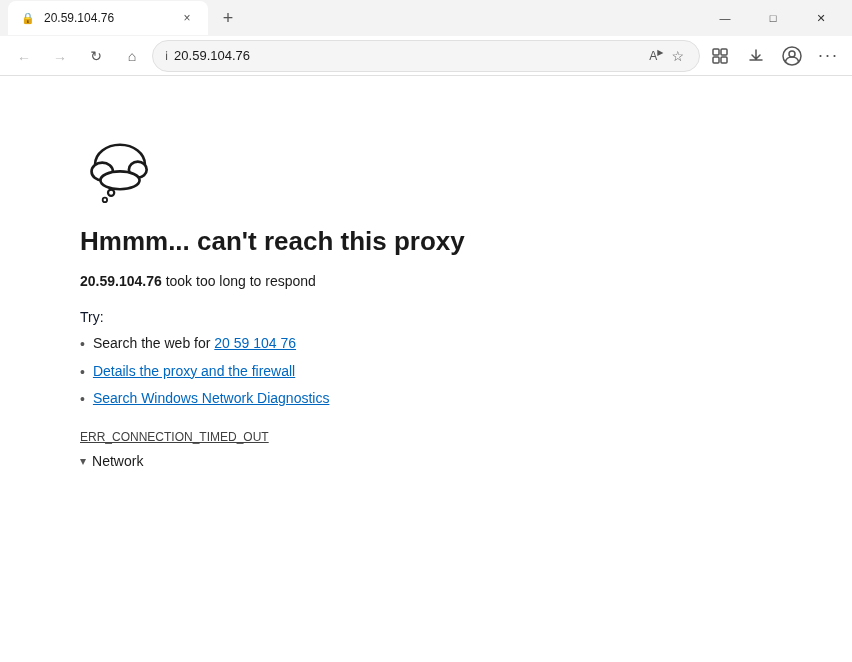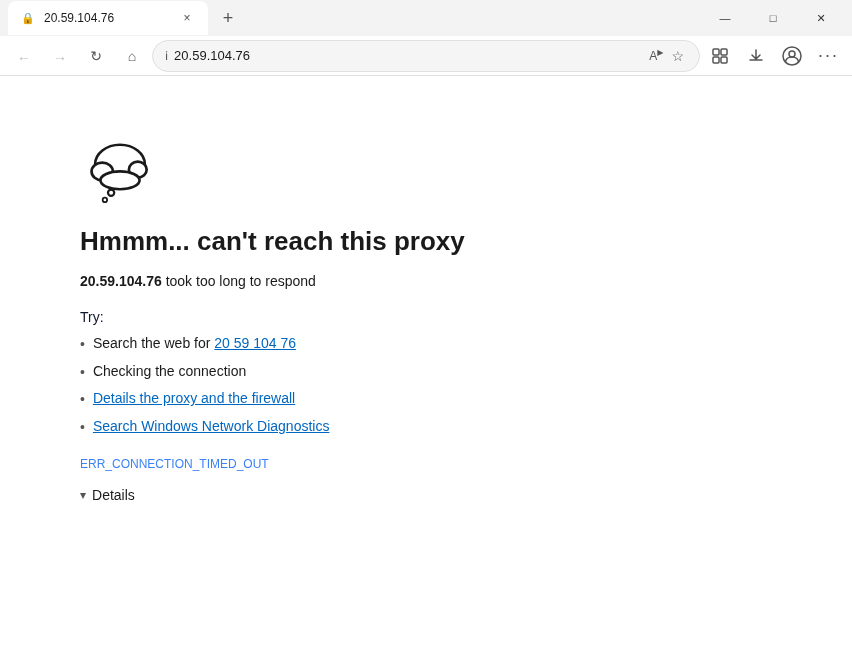--- a/index.html
+++ b/index.html
@@ -225,22 +225,23 @@
     }
 
     .try-list a {
       color: #0067c0;
       text-decoration: underline;
       cursor: pointer;
     }
 
     .error-code {
       font-size: 12px;
-      color: #3b82f6;
-      margin-bottom: 16px;
+      color: #404040;
+      margin-bottom: 9px;
+      text-decoration: underline;
     }
 
     .details-btn {
       display: flex;
       align-items: center;
       gap: 6px;
       font-size: 14px;
       color: #1a1a1a;
       cursor: pointer;
       background: none;
@@ -329,30 +330,27 @@
     <strong>20.59.104.76</strong><span> took too long to respond</span>
   </p>
 
   <p class="try-label">Try:</p>
 
   <ul class="try-list">
     <li>
       <span>Search the web for <a>20 59 104 76</a></span>
     </li>
     <li>
-      <span>Checking the connection</span>
-    </li>
-    <li>
       <a>Details the proxy and the firewall</a>
     </li>
     <li>
       <a>Search Windows Network Diagnostics</a>
     </li>
   </ul>
 
   <p class="error-code">ERR_CONNECTION_TIMED_OUT</p>
 
   <button class="details-btn">
     <span class="details-chevron">▾</span>
-    <span>Details</span>
+    <span>Network</span>
   </button>
 
 </div>
 
 </body></html>

